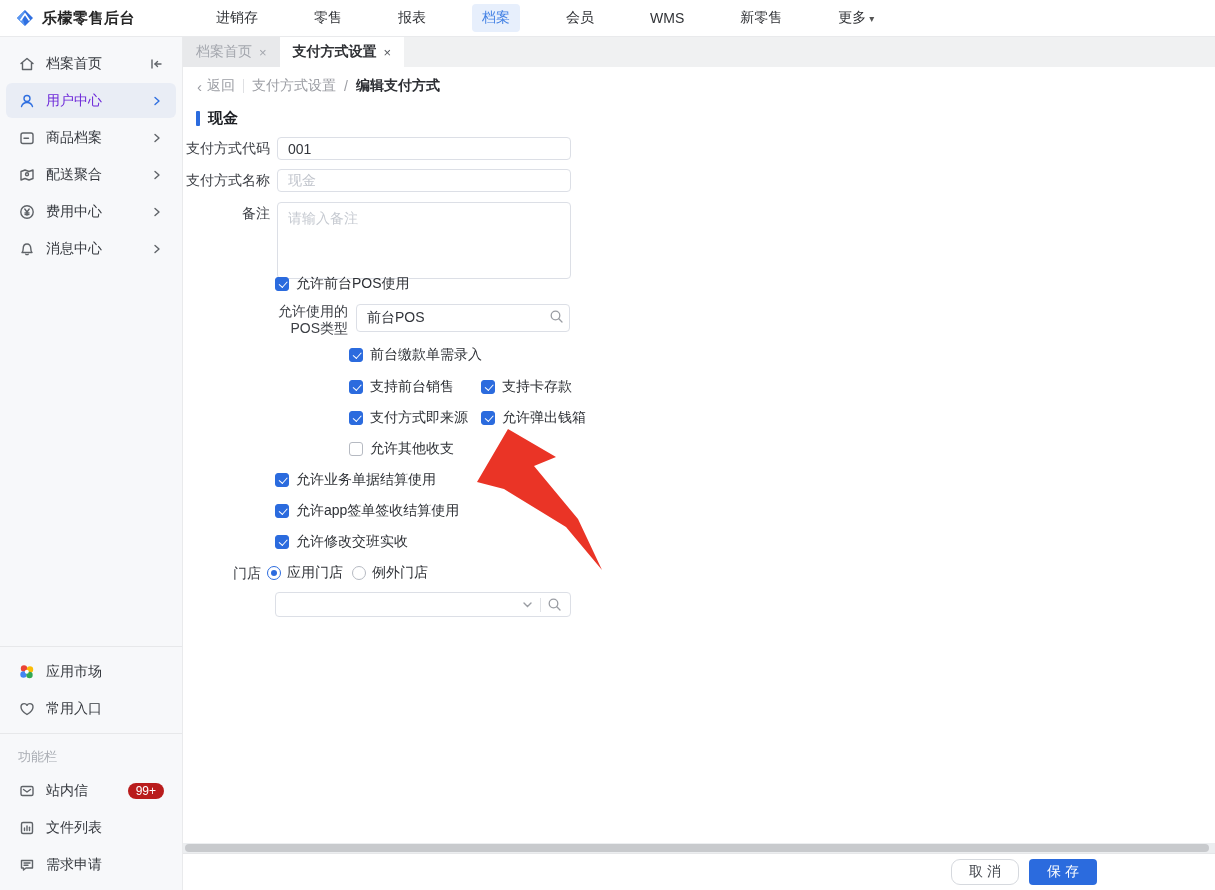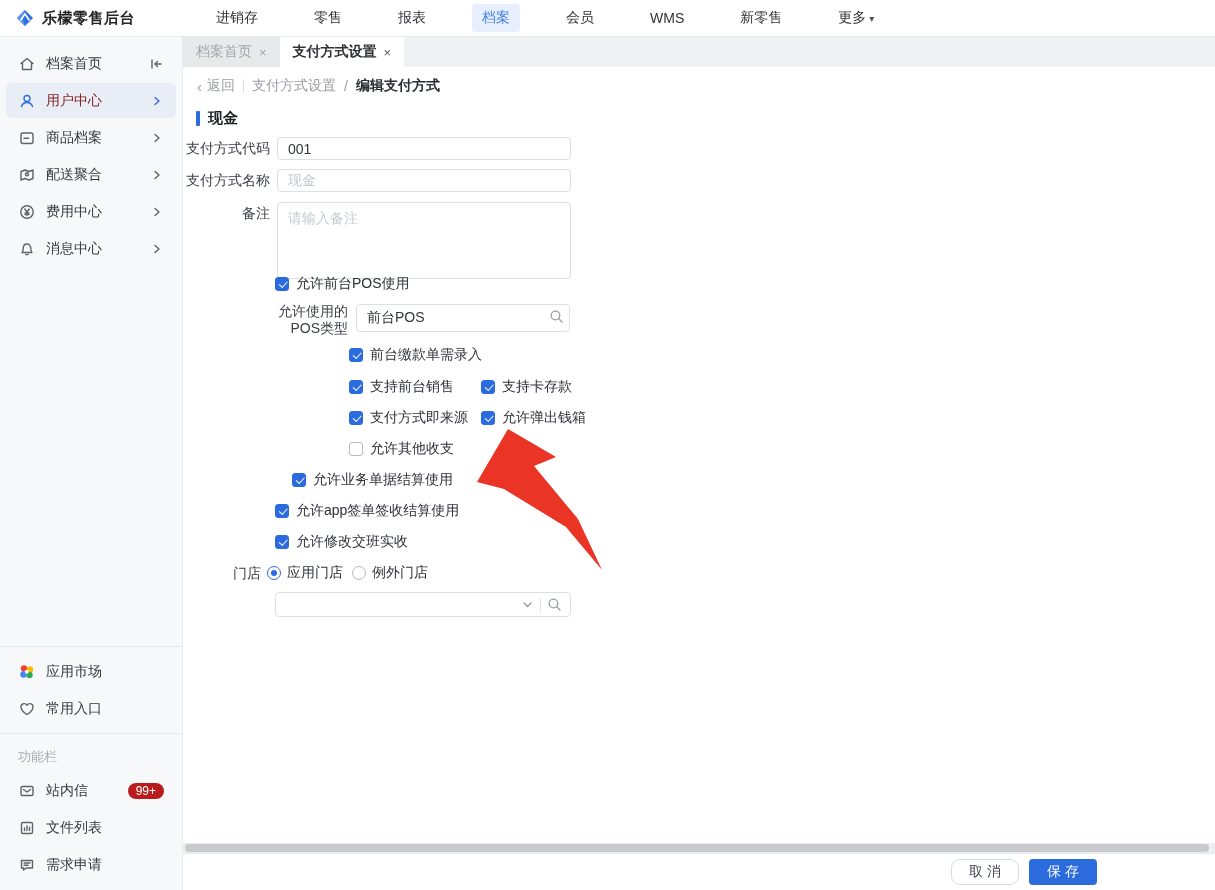--- a/index.html
+++ b/index.html
@@ -18,21 +18,21 @@
 
   
   .shell { display:flex; height:853px; }
 
   
   .sidebar { width:183px; background:#f7f8fa; border-right:1px solid #e9eaec;
     display:flex; flex-direction:column; padding-top:8px; font-size:14px; }
   .side-item { height:35px; display:flex; align-items:center; gap:10px;
     padding:0 12px; margin:1px 6px; border-radius:6px; cursor:pointer; color:#35383e; }
   .side-item .lbl { flex:1; }
-  .side-item.active { background:#e9edf5; color:#7f1d1d; }
+  .side-item.active { background:#e9edf5; color:#6d28d9; }
   .side-item.active svg { stroke:#2f6fe0; }
   .side-item svg { stroke:#5f6368; fill:none; stroke-width:1.4; stroke-linecap:round; stroke-linejoin:round; }
   .chev { display:flex; }
   .spacer { flex:1; }
   .side-divider { border-top:1px solid #e7e8ea; margin:6px 0; }
   .section-label { color:#a9acb3; font-size:13px; padding:8px 18px 6px; }
   .badge { background:#b91c1c; color:#fff; font-size:12px; border-radius:9px;
     padding:2px 8px; line-height:1; }
 
   
@@ -325,21 +325,21 @@
       </div>
       <div class="abs cb-row" style="top:342px;left:298px;">
         <span class="cb checked"></span>
         <span class="cb-label">允许弹出钱箱</span>
       </div>
       <div class="abs cb-row" style="top:373px;left:166px;">
         <span class="cb"></span>
         <span class="cb-label">允许其他收支</span>
       </div>
 
-      <div class="abs cb-row" style="top:404px;left:109px;">
+      <div class="abs cb-row" style="top:404px;left:92px;">
         <span class="cb checked"></span>
         <span class="cb-label">允许业务单据结算使用</span>
       </div>
       <div class="abs cb-row" style="top:435px;left:92px;">
         <span class="cb checked"></span>
         <span class="cb-label">允许app签单签收结算使用</span>
       </div>
       <div class="abs cb-row" style="top:466px;left:92px;">
         <span class="cb checked"></span>
         <span class="cb-label">允许修改交班实收</span>

